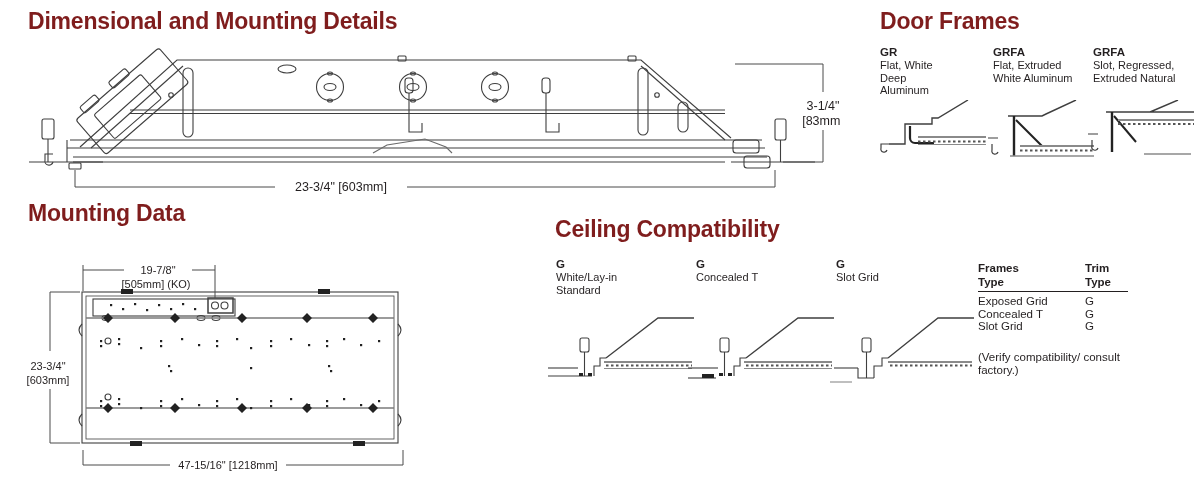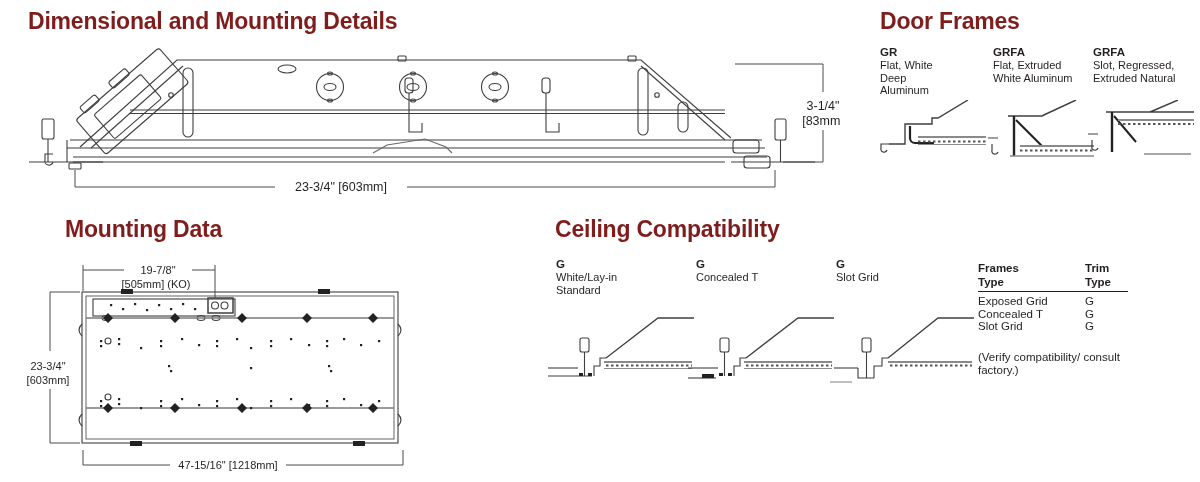--- a/index.html
+++ b/index.html
@@ -20,21 +20,21 @@
   .cc-c2{width:43px;}
   .cc-rule{width:150px;border-bottom:1.5px solid #231f20;margin:2px 0 3px 0;}
   .cc-row{display:flex;line-height:12.5px;}
   .cc-note{margin-top:18px;font-size:11.5px;line-height:13.5px;width:170px;}
 </style>
 </head>
 <body>
 
 <div class="abs hd" style="left:28px;top:8px;">Dimensional and Mounting Details</div>
 <div class="abs hd" style="left:880px;top:8px;">Door Frames</div>
-<div class="abs hd" style="left:28px;top:216px;margin-left:37px;">Mounting Data</div>
+<div class="abs hd" style="left:28px;top:200px;">Mounting Data</div>
 <div class="abs hd" style="left:555px;top:216px;">Ceiling Compatibility</div>
 
 <svg class="abs" style="left:25px;top:40px;" width="815" height="160" viewBox="0 0 815 160">
   <g stroke="#3f3f3f" fill="none" stroke-width="1.1">
 
     <line x1="4" y1="122" x2="78" y2="122"></line>
     <rect x="17" y="79" width="12" height="20" rx="2"></rect>
     <line x1="23" y1="99" x2="23" y2="122"></line>
     <path d="M28,114 h-8 v6 a4,4 0 0 0 8,2"></path>
 

